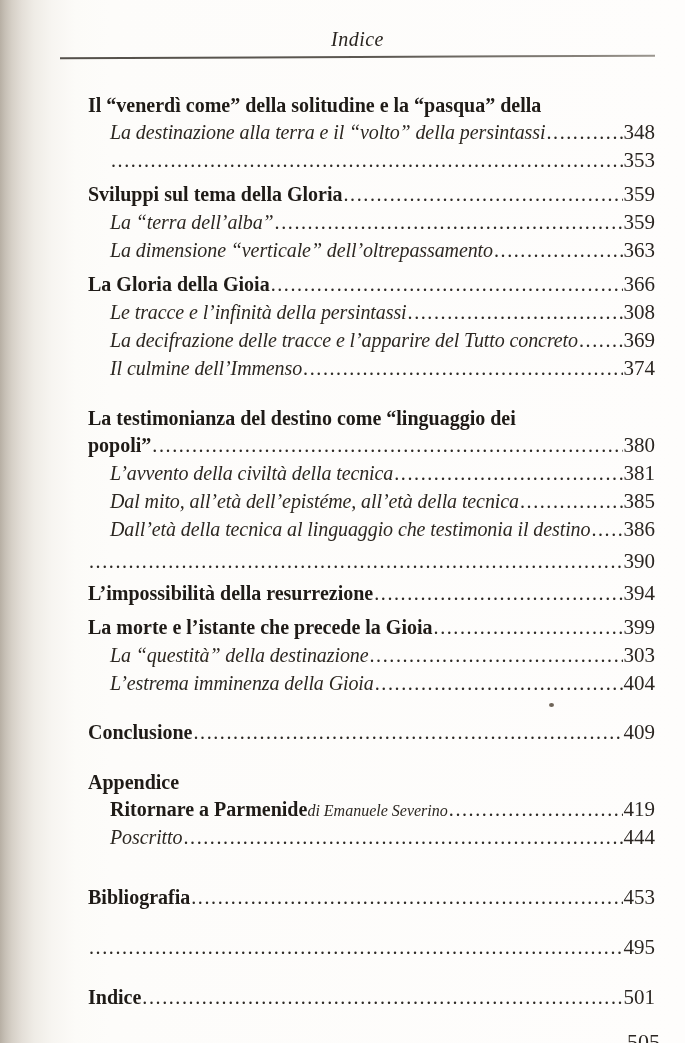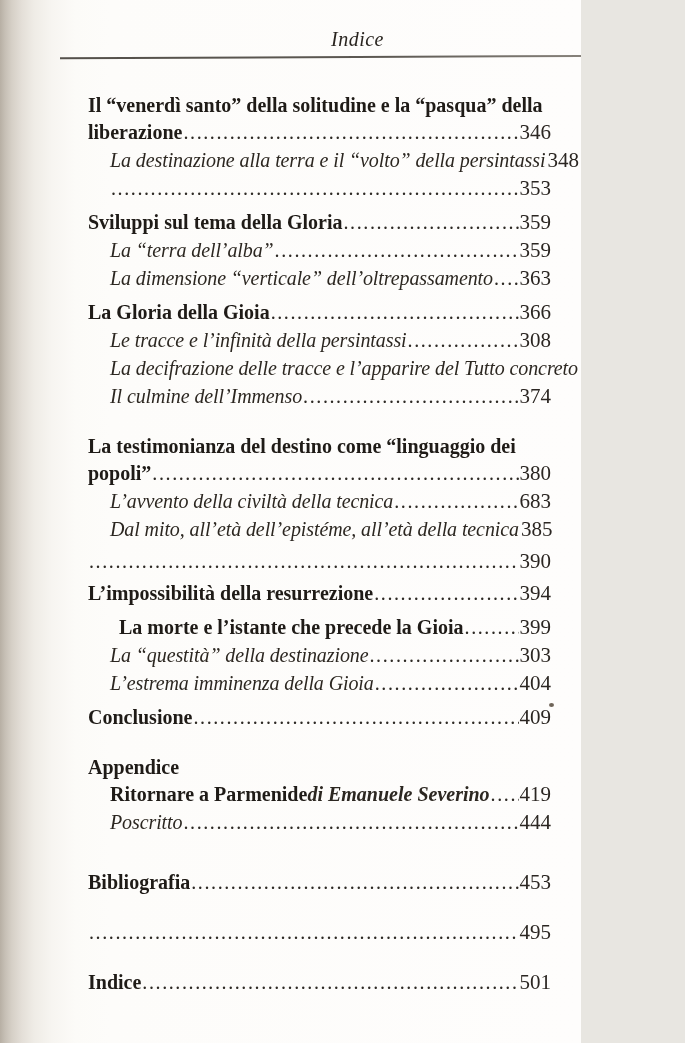--- a/index.html
+++ b/index.html
@@ -3,21 +3,21 @@
 <meta charset="utf-8">
 <style>
   html, body {
     margin: 0;
     padding: 0;
     background: #e8e6e1;
     font-family: "Liberation Serif", "DejaVu Serif", serif;
   }
   .scan-page {
     position: relative;
-    width: 581px;
+    width: 685px;
     height: 1043px;
     overflow: hidden;
     color: #1f1b17;
     
     background:
       linear-gradient(90deg,
         #b7afa4 0px, #c6bfb5 5px, #d6d0c7 12px, #e4dfd8 22px,
         #efece6 34px, #f7f5f1 52px, #fcfbf8 75px, #fdfcfa 110px, #fefdfc 100%);
   }
 
@@ -58,23 +58,23 @@
   .row .title {
     white-space: nowrap;
     flex: 0 0 auto;
     font-size: 20px;
   }
   .row.bold .title { font-weight: 700; color: #1f1b17; }
   .row.italic .title { font-style: italic; color: #2c2721; letter-spacing: -0.1px; }
   .row .title2 {
     white-space: nowrap;
     flex: 0 0 auto;
-    font-size: 20px;
+    font-size: 16px;
     font-style: italic;
-    font-weight: 700;
+    font-weight: 400;
     color: #2c2721;
   }
   .row.indent1 { padding-left: 22px; }
   .leader {
     flex: 1 1 auto;
     min-width: 0;
     overflow: hidden;
     white-space: nowrap;
     margin: 0 1px;
     color: #2e2a25;
@@ -114,26 +114,21 @@
 </style>
 </head>
 <body>
 
 <div class="scan-page">
   <div class="running-head">Indice</div>
   <div class="head-rule"></div>
 
   <div class="toc">
       <div class="row bold indent0">
-        <span class="title">Il “venerdì santo” della solitudine e la “pasqua” della</span>
-      </div>
-      <div class="row bold indent0">
-        <span class="title">liberazione</span>
-        <span class="leader"></span>
-        <span class="pg">346</span>
+        <span class="title">Il “venerdì come” della solitudine e la “pasqua” della</span>
       </div>
       <div class="row italic indent1">
         <span class="title">La destinazione alla terra e il “volto” della persintassi</span>
         <span class="leader"></span>
         <span class="pg">348</span>
       </div>
       <div class="row italic indent1">
         <span class="leader"></span>
         <span class="pg">353</span>
       </div>
@@ -176,52 +171,57 @@
         <span class="title">La testimonianza del destino come “linguaggio dei</span>
       </div>
       <div class="row bold indent0">
         <span class="title">popoli”</span>
         <span class="leader"></span>
         <span class="pg">380</span>
       </div>
       <div class="row italic indent1">
         <span class="title">L’avvento della civiltà della tecnica</span>
         <span class="leader"></span>
-        <span class="pg">683</span>
+        <span class="pg">381</span>
       </div>
       <div class="row italic indent1">
         <span class="title">Dal mito, all’età dell’epistéme, all’età della tecnica</span>
         <span class="leader"></span>
         <span class="pg">385</span>
+      </div>
+      <div class="row italic indent1">
+        <span class="title">Dall’età della tecnica al linguaggio che testimonia il destino</span>
+        <span class="leader"></span>
+        <span class="pg">386</span>
       </div>
       <div class="row bold indent0" style="margin-top: 4px;">
         <span class="leader"></span>
         <span class="pg">390</span>
       </div>
       <div class="row bold indent0" style="margin-top: 4px;">
         <span class="title">L’impossibilità della resurrezione</span>
         <span class="leader"></span>
         <span class="pg">394</span>
       </div>
-      <div class="row bold indent0" style="margin-top: 6px; margin-left: 31px;">
+      <div class="row bold indent0" style="margin-top: 6px;">
         <span class="title">La morte e l’istante che precede la Gioia</span>
         <span class="leader"></span>
         <span class="pg">399</span>
       </div>
       <div class="row italic indent1">
         <span class="title">La “questità” della destinazione</span>
         <span class="leader"></span>
         <span class="pg">303</span>
       </div>
       <div class="row italic indent1">
         <span class="title">L’estrema imminenza della Gioia</span>
         <span class="leader"></span>
         <span class="pg">404</span>
       </div>
-      <div class="row bold indent0" style="margin-top: 6px;">
+      <div class="row bold indent0" style="margin-top: 21px;">
         <span class="title">Conclusione</span>
         <span class="leader"></span>
         <span class="pg">409</span>
       </div>
       <div class="row bold indent0" style="margin-top: 22px;">
         <span class="title">Appendice</span>
       </div>
       <div class="row bold indent1">
         <span class="title">Ritornare a Parmenide</span>
         <span class="title2"> di Emanuele Severino</span>

